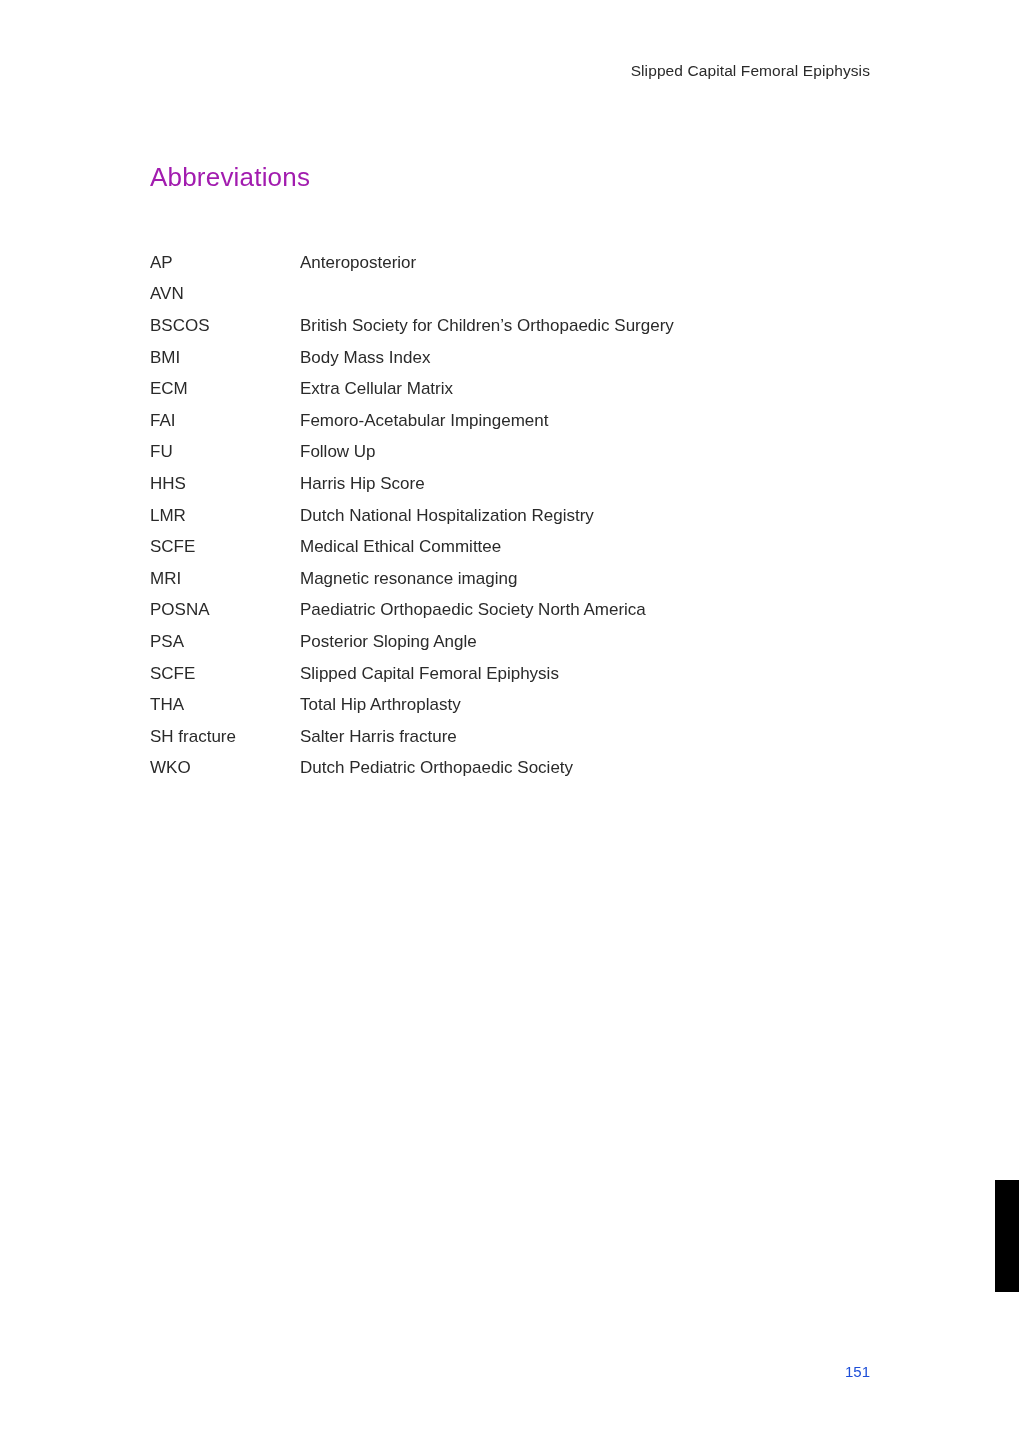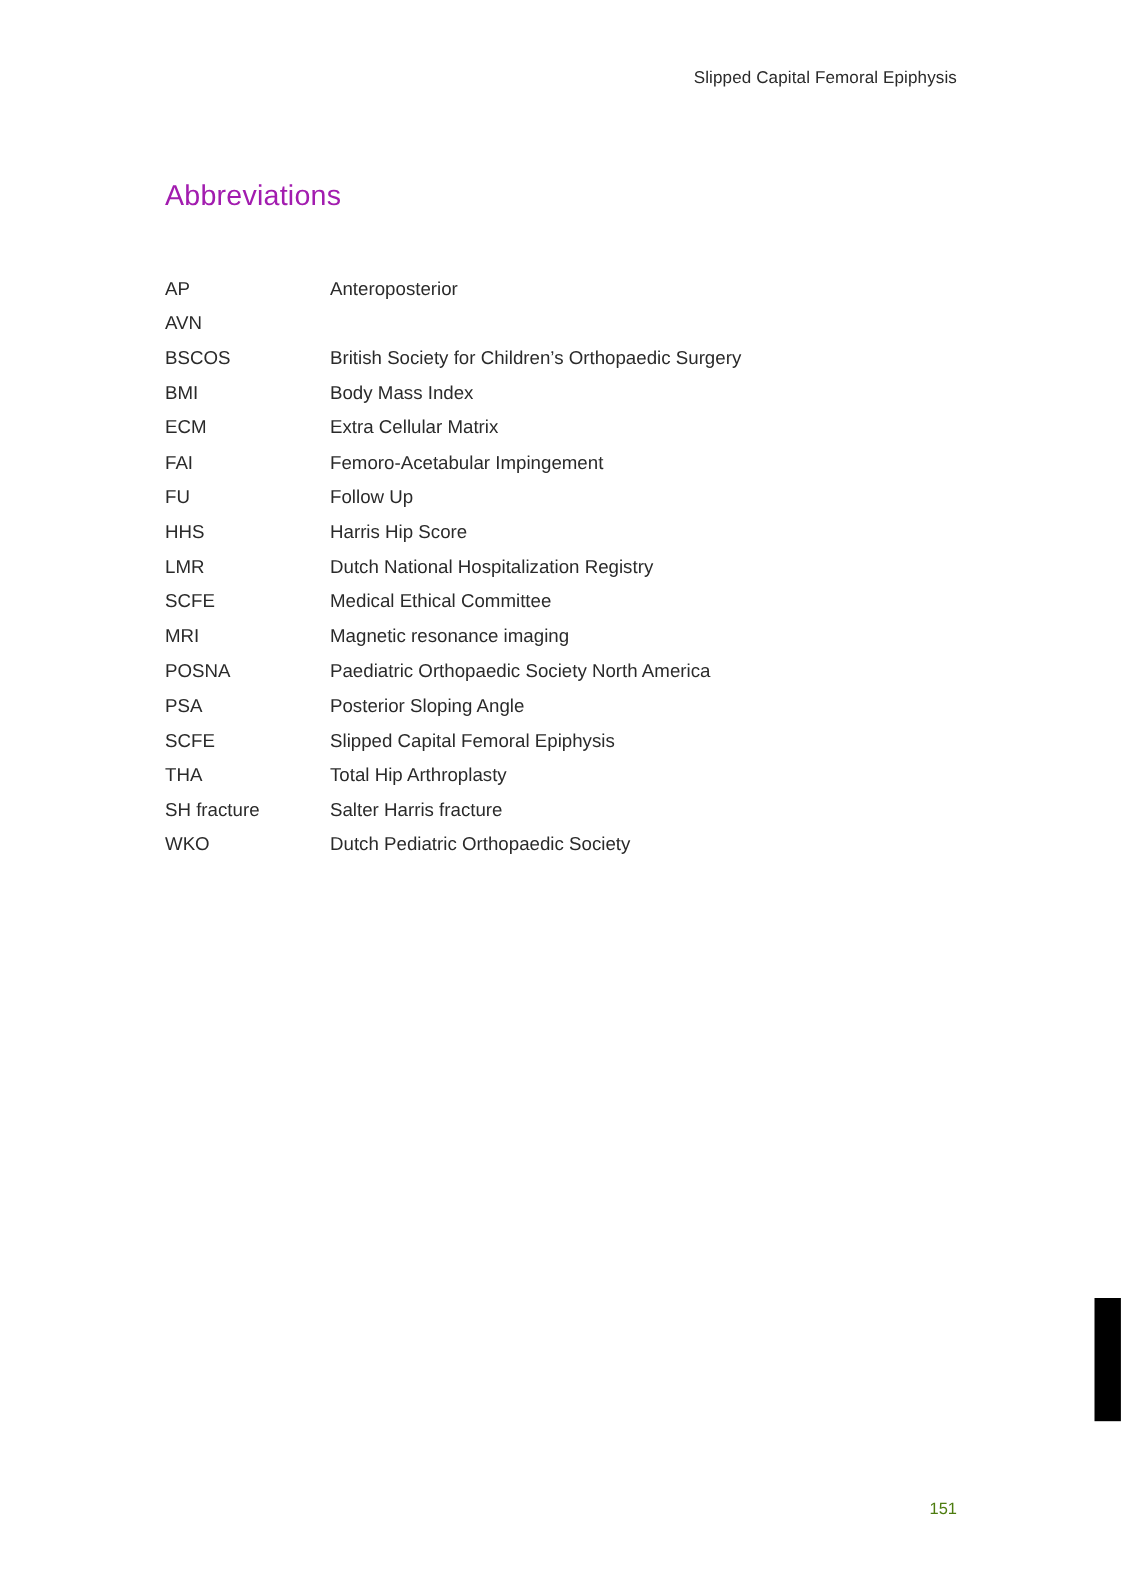--- a/index.html
+++ b/index.html
@@ -63,21 +63,21 @@
     right: 0;
     width: 24px;
     height: 112px;
     background: #000000;
   }
   .page-number {
     position: absolute;
     top: 1363px;
     right: 149px;
     font-size: 15px;
-    color: #4d7c0f;
+    color: #1d4ed8;
   }
 </style>
 </head>
 <body>
 
 <div class="page">
 
   <div class="running-header">Slipped Capital Femoral Epiphysis</div>
 
   <h1 class="page-title">Abbreviations</h1>

